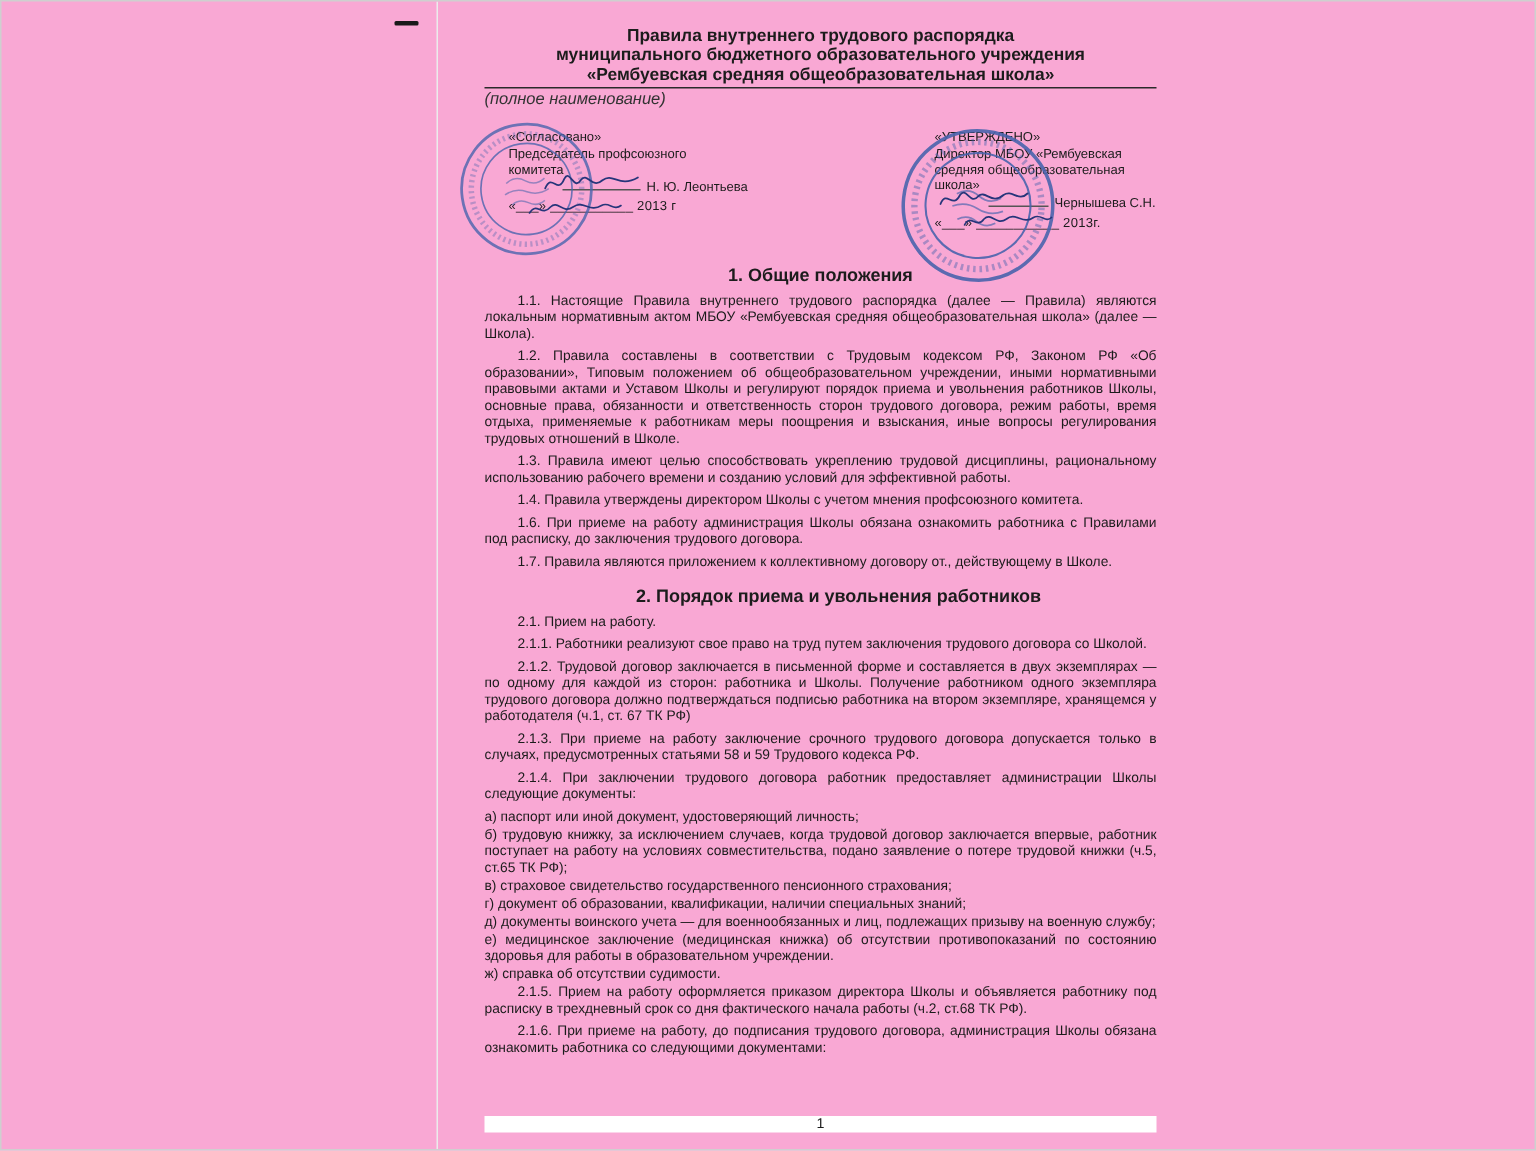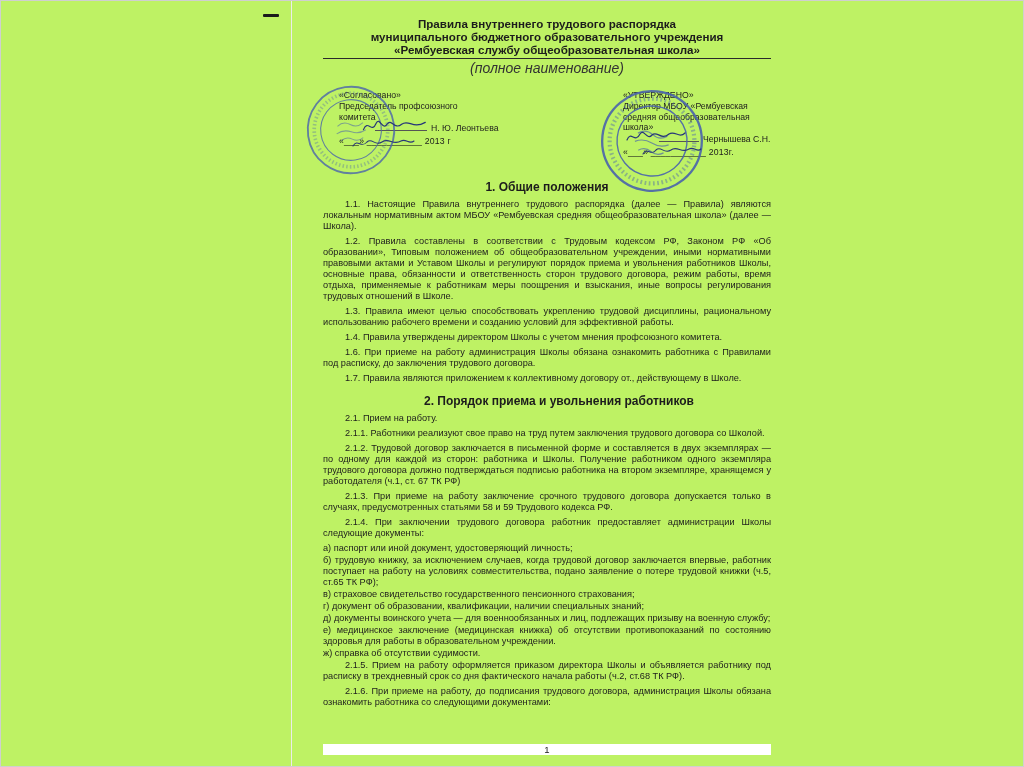--- a/index.html
+++ b/index.html
@@ -5,39 +5,39 @@
   * { margin:0; padding:0; box-sizing:border-box; }
   html,body { width:1024px; height:767px; }
   body {
     background:#ffffff;
     font-family:"Liberation Sans", sans-serif;
     color:#1c1c1c;
     overflow:hidden;
   }
   .slide {
     position:absolute; inset:0;
-    background:#bef264;
+    background:#f9a8d4;
     border:1px solid #cfcfcf;
     overflow:hidden;
   }
   .scan-edge {
     position:absolute; left:290px; top:0; width:1px; height:767px;
     background:#ebebeb;
   }
   .crop-mark {
     position:absolute; left:262px; top:13px; width:16px; height:3px;
     background:#1a1a1a; border-radius:1px;
   }
   .doc {
     position:absolute; left:322px; top:16px; width:448px; height:742px;
   }
   .title { text-align:center; font-weight:bold; font-size:11.6px; line-height:13px; }
   .title-rule { border-bottom:1.3px solid #2a2a2a; margin-top:2px; }
   .title-note {
-    text-align:center; font-style:italic; font-size:14px; color:#333; margin-top:1px;
+    text-align:left; font-style:italic; font-size:11px; color:#333; margin-top:1px;
   }
   .approval-row { position:relative; height:84px; margin-top:14px; font-size:8.7px; line-height:10.8px; }
   .approval-left  { position:absolute; left:16px;   top:0; width:195px; }
   .approval-right { position:absolute; left:300px; top:0; width:150px; }
   .sig-line { margin-top:1px;margin-left:36px; }
   .blank { display:inline-block; border-bottom:1px solid #555; height:8px; vertical-align:baseline; }
   .blank-l { width:52px; margin-right:4px; }
   .blank-r { width:40px; margin-right:4px; }
   .date-line { margin-top:2px; letter-spacing:.2px; }
   .stamp { position:absolute; opacity:.8; pointer-events:none; }
@@ -70,21 +70,21 @@
 
 <div class="slide">
   <div class="scan-edge"></div>
   <div class="crop-mark"></div>
 
   <div class="doc">
 
     <div class="title">
       <div>Правила внутреннего трудового распорядка</div>
       <div>муниципального бюджетного образовательного учреждения</div>
-      <div>«Рембуевская службу общеобразовательная школа»</div>
+      <div>«Рембуевская средняя общеобразовательная школа»</div>
     </div>
     <div class="title-rule"></div>
     <div class="title-note">(полное наименование)</div>
 
     <div class="approval-row">
 
       <div class="approval-left">
         <div>«Согласовано»</div>
         <div>Председатель профсоюзного</div>
         <div>комитета</div>

